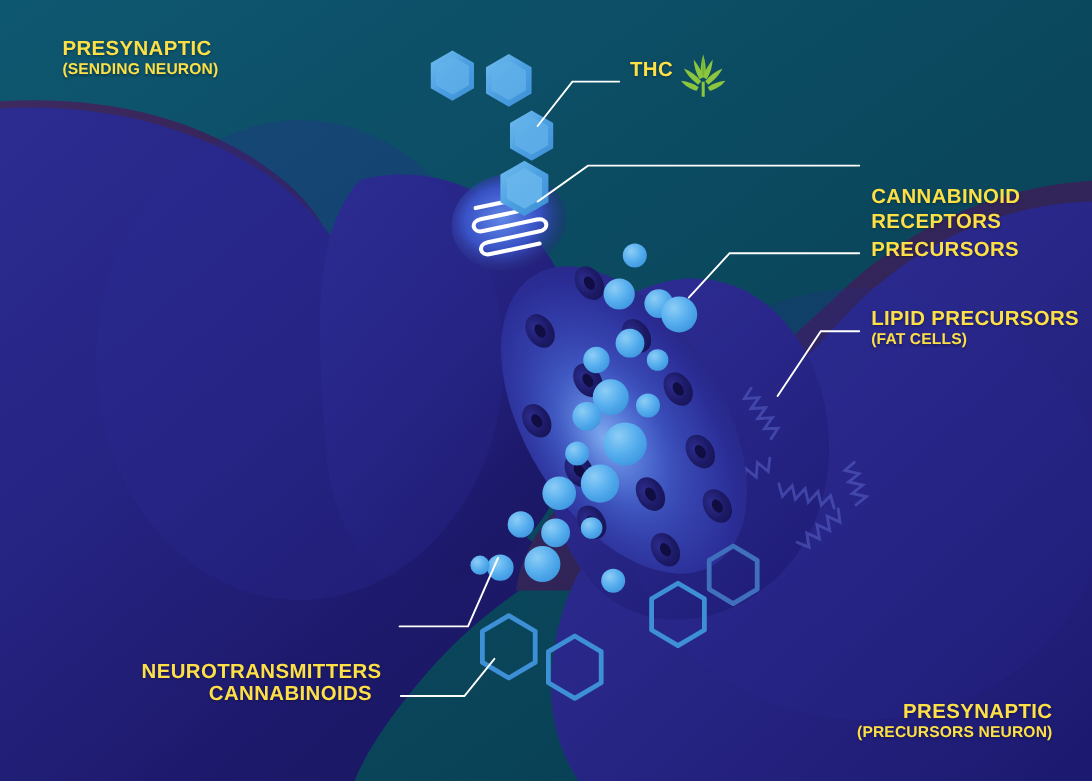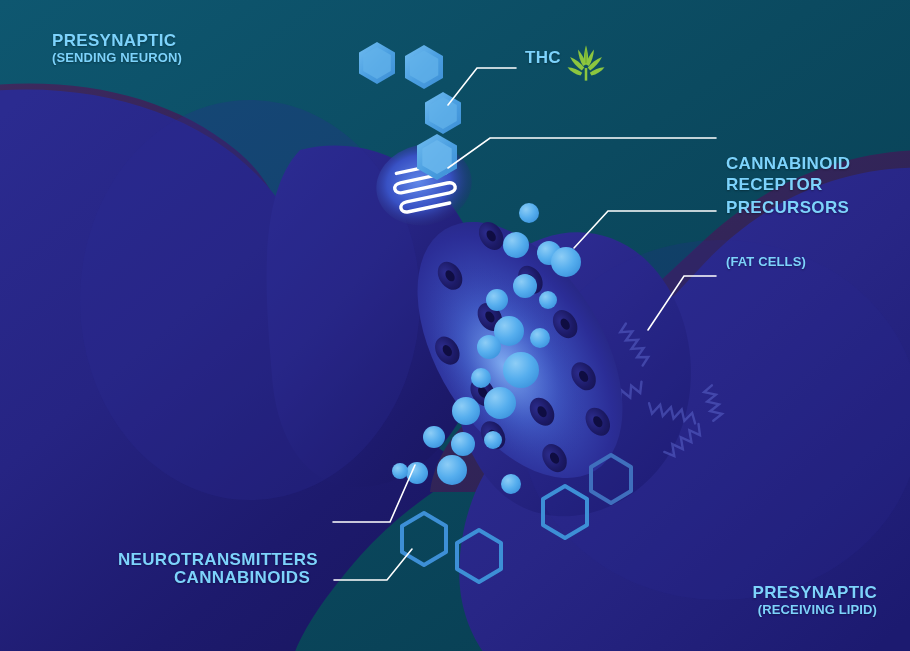--- a/index.html
+++ b/index.html
@@ -17,21 +17,21 @@
     user-select: none;
   }
   #scene {
     position: absolute;
     inset: 0;
     width: 910px;
     height: 651px;
   }
   .lbl {
     position: absolute;
-    color: #7dd3fc;
+    color: #fde047;
     letter-spacing: 0.02em;
   }
   .lbl .main {
     display: block;
     font-weight: bold;
     font-size: 17px;
     line-height: 21px;
     white-space: nowrap;
     text-shadow: 0 1px 2px rgba(0,0,0,0.35);
   }
@@ -344,37 +344,38 @@
     <span class="main">PRESYNAPTIC</span>
     <span class="sub">(SENDING NEURON)</span>
   </div>
 
   <div class="lbl" id="lbl-thc">
     <span class="main">THC</span>
   </div>
 
   <div class="lbl" id="lbl-cannabinoid-receptor">
     <span class="main">CANNABINOID</span>
-    <span class="main">RECEPTOR</span>
+    <span class="main">RECEPTORS</span>
   </div>
 
   <div class="lbl" id="lbl-receptors">
     <span class="main">PRECURSORS</span>
   </div>
 
   <div class="lbl" id="lbl-lipid-precursors">
+    <span class="main">LIPID PRECURSORS</span>
     <span class="sub">(FAT CELLS)</span>
   </div>
 
   <div class="lbl" id="lbl-neurotransmitters">
     <span class="main">NEUROTRANSMITTERS</span>
   </div>
 
   <div class="lbl" id="lbl-cannabinoids">
     <span class="main">CANNABINOIDS</span>
   </div>
 
   <div class="lbl right-align" id="lbl-presynaptic-receiving">
     <span class="main">PRESYNAPTIC</span>
-    <span class="sub">(RECEIVING LIPID)</span>
+    <span class="sub">(PRECURSORS NEURON)</span>
   </div>
 
 </div>
 
 </body></html>

